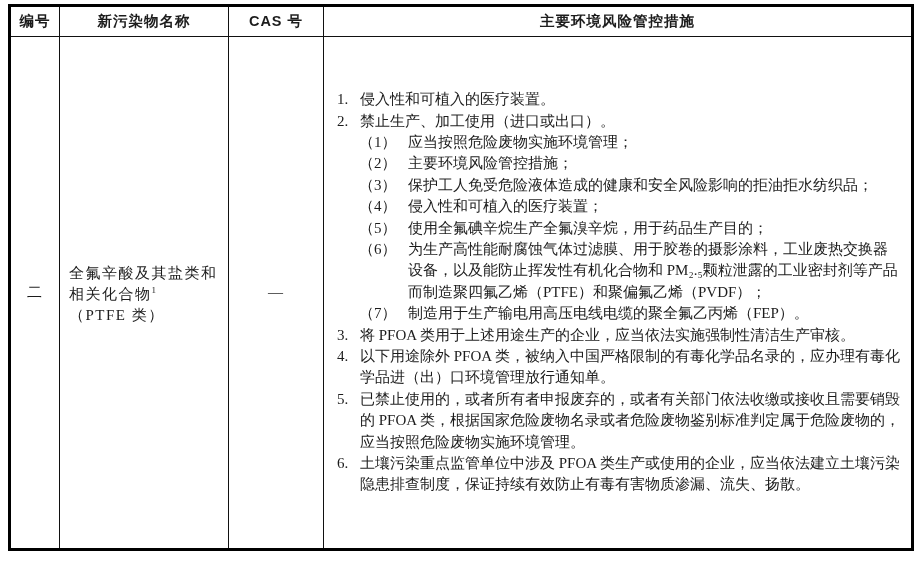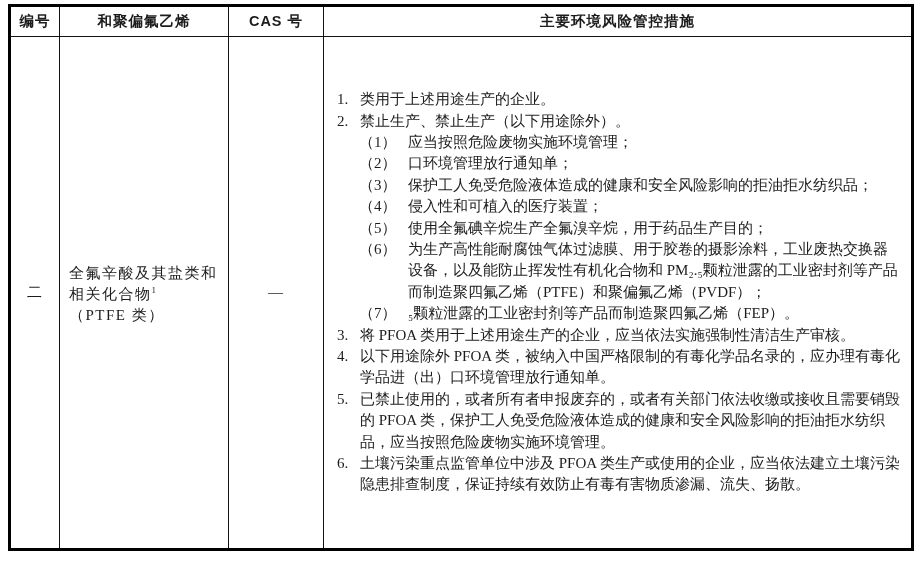--- a/index.html
+++ b/index.html
@@ -70,82 +70,82 @@
 <table class="doc-table">
   <colgroup>
     <col class="c-num">
       <col class="c-name">
       <col class="c-cas">
       <col class="c-measures">
   </colgroup>
   <thead>
     <tr>
       <th>编号</th>
-      <th>和聚偏氟乙烯</th>
+      <th>新污染物名称</th>
       <th>CAS 号</th>
       <th>主要环境风险管控措施</th>
     </tr>
   </thead>
   <tbody>
     <tr>
       <td class="cell-center">二</td>
       <td class="cell-name">
         <span class="name-main"><span>全氟辛酸及其盐类和相关化合物</span><sup class="fn">1</sup></span>
         <span class="name-alias">（PTFE 类）</span>
       </td>
       <td class="cell-center">—</td>
       <td class="cell-measures">
         <div class="measures-block">
           <div class="measure top">
             <span class="mk">1.</span>
-            <span class="tx">类用于上述用途生产的企业。</span>
+            <span class="tx">侵入性和可植入的医疗装置。</span>
           </div>
           <div class="measure top">
             <span class="mk">2.</span>
-            <span class="tx">禁止生产、禁止生产（以下用途除外）。</span>
+            <span class="tx">禁止生产、加工使用（进口或出口）。</span>
           </div>
           <div class="measure sub">
             <span class="mk">（1）</span>
             <span class="tx">应当按照危险废物实施环境管理；</span>
           </div>
           <div class="measure sub">
             <span class="mk">（2）</span>
-            <span class="tx">口环境管理放行通知单；</span>
+            <span class="tx">主要环境风险管控措施；</span>
           </div>
           <div class="measure sub">
             <span class="mk">（3）</span>
             <span class="tx">保护工人免受危险液体造成的健康和安全风险影响的拒油拒水纺织品；</span>
           </div>
           <div class="measure sub">
             <span class="mk">（4）</span>
             <span class="tx">侵入性和可植入的医疗装置；</span>
           </div>
           <div class="measure sub">
             <span class="mk">（5）</span>
             <span class="tx">使用全氟碘辛烷生产全氟溴辛烷，用于药品生产目的；</span>
           </div>
           <div class="measure sub">
             <span class="mk">（6）</span>
             <span class="tx">为生产高性能耐腐蚀气体过滤膜、用于胶卷的摄影涂料，工业废热交换器设备，以及能防止挥发性有机化合物和 PM₂.₅颗粒泄露的工业密封剂等产品而制造聚四氟乙烯（PTFE）和聚偏氟乙烯（PVDF）；</span>
           </div>
           <div class="measure sub">
             <span class="mk">（7）</span>
-            <span class="tx">₅颗粒泄露的工业密封剂等产品而制造聚四氟乙烯（FEP）。</span>
+            <span class="tx">制造用于生产输电用高压电线电缆的聚全氟乙丙烯（FEP）。</span>
           </div>
           <div class="measure top">
             <span class="mk">3.</span>
             <span class="tx">将 PFOA 类用于上述用途生产的企业，应当依法实施强制性清洁生产审核。</span>
           </div>
           <div class="measure top">
             <span class="mk">4.</span>
             <span class="tx">以下用途除外 PFOA 类，被纳入中国严格限制的有毒化学品名录的，应办理有毒化学品进（出）口环境管理放行通知单。</span>
           </div>
           <div class="measure top">
             <span class="mk">5.</span>
-            <span class="tx">已禁止使用的，或者所有者申报废弃的，或者有关部门依法收缴或接收且需要销毁的 PFOA 类，保护工人免受危险液体造成的健康和安全风险影响的拒油拒水纺织品，应当按照危险废物实施环境管理。</span>
+            <span class="tx">已禁止使用的，或者所有者申报废弃的，或者有关部门依法收缴或接收且需要销毁的 PFOA 类，根据国家危险废物名录或者危险废物鉴别标准判定属于危险废物的，应当按照危险废物实施环境管理。</span>
           </div>
           <div class="measure top">
             <span class="mk">6.</span>
             <span class="tx">土壤污染重点监管单位中涉及 PFOA 类生产或使用的企业，应当依法建立土壤污染隐患排查制度，保证持续有效防止有毒有害物质渗漏、流失、扬散。</span>
           </div>
         </div>
       </td>
     </tr>
   </tbody>
 </table>

